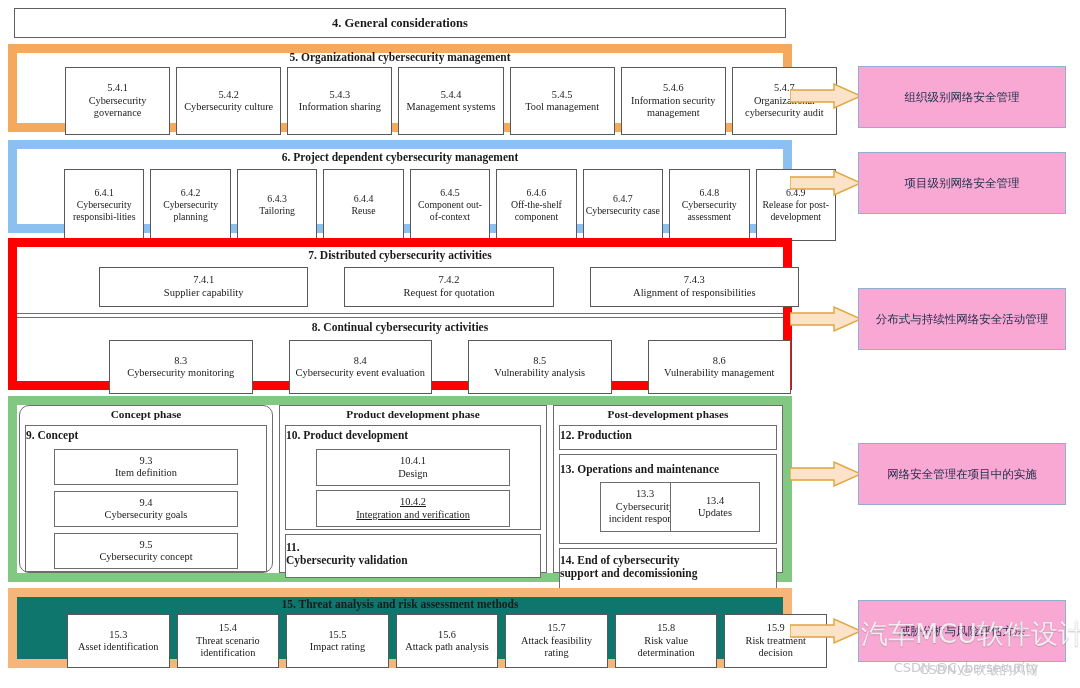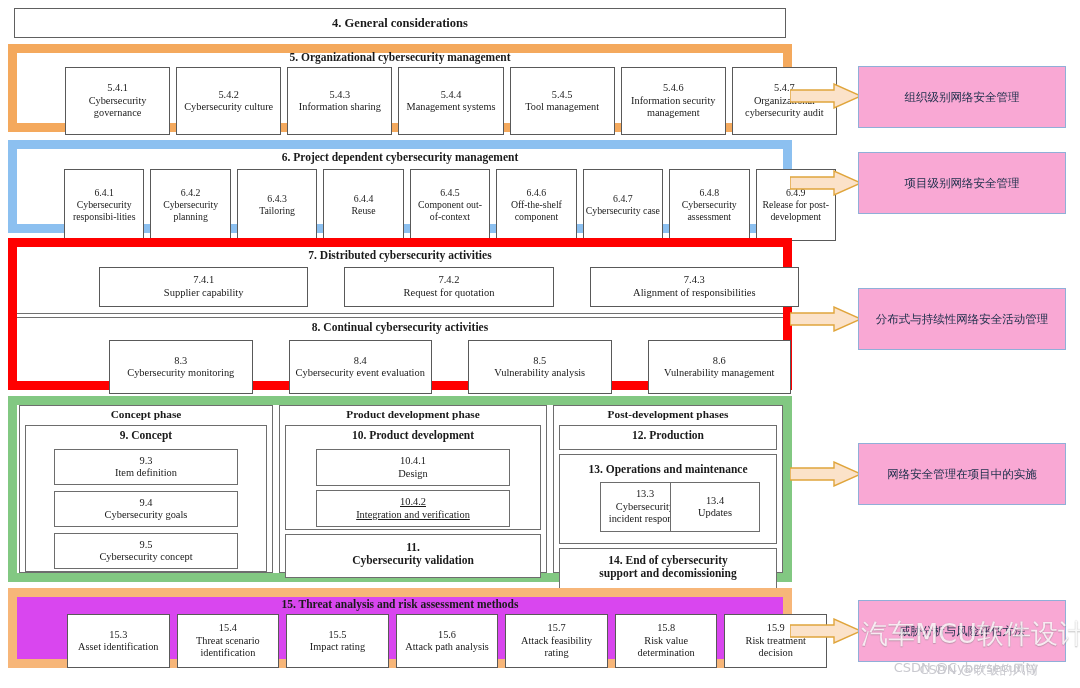--- a/index.html
+++ b/index.html
@@ -32,21 +32,21 @@
     font-size:12.5px;
   }
 
   
   .band{position:absolute;box-sizing:border-box;}
 
   #band5{left:8px;top:44px;width:784px;height:88px;border:9px solid #F4A95D;background:#ffffff;}
   #band6{left:8px;top:140px;width:784px;height:93px;border:9px solid #8CC0F0;background:#ffffff;}
   #band78{left:8px;top:238px;width:784px;height:152px;border:9px solid #FF0000;background:#ffffff;}
   #band9{left:8px;top:396px;width:784px;height:186px;border:9px solid #82C882;background:#ffffff;}
-  #band15{left:8px;top:588px;width:784px;height:80px;border:9px solid #F7B679;background:#d946ef;}
+  #band15{left:8px;top:588px;width:784px;height:80px;border:9px solid #F7B679;background:#0f766e;}
 
   .band-body{position:relative;width:100%;height:100%;overflow:visible;}
 
   .sec-title{
     position:absolute;left:0;right:0;
     text-align:center;font-weight:bold;font-size:11.5px;
     white-space:nowrap;
   }
 
   .leafrow{position:absolute;display:flex;gap:6px;padding-left:44px;}
@@ -83,33 +83,33 @@
   
   #sec8-title{top:74px;}
   #sec8-row{left:48px;top:93px;width:682px;height:54px;gap:36px;}
   #sec8-row .leaf{flex:1;font-size:10.4px;}
 
   
   .phasecol{
     position:absolute;top:0;bottom:0;
     border:1.5px solid #6d6d6d;background:#ffffff;box-sizing:border-box;
   }
-  #phase-a{left:2px;width:254px;}
+  #phase-a{left:2px;width:254px;border-radius:10px;}
   #phase-b{left:262px;width:268px;}
   #phase-c{left:536px;width:230px;}
   .phase-head{
     position:absolute;left:0;right:0;top:2px;text-align:center;
     font-weight:bold;font-size:11.3px;
   }
   .clause-box{
     position:absolute;left:5px;right:5px;
     border:1.5px solid #6d6d6d;background:#ffffff;box-sizing:border-box;
   }
   .clause-head{
-    position:absolute;left:0;right:0;top:3px;text-align:center;
+    position:absolute;left:0;right:0;top:3px;
     font-weight:bold;font-size:11.5px;line-height:1.15;
   }
   .sub-box{
     position:absolute;border:1.5px solid #6d6d6d;background:#ffffff;box-sizing:border-box;
     display:flex;flex-direction:column;align-items:center;justify-content:center;
     text-align:center;font-size:10.4px;line-height:1.2;
   }
   .text-artifact{
     position:absolute;font-size:9.5px;color:#3d3d3d;
     font-family:"Liberation Sans",sans-serif;

